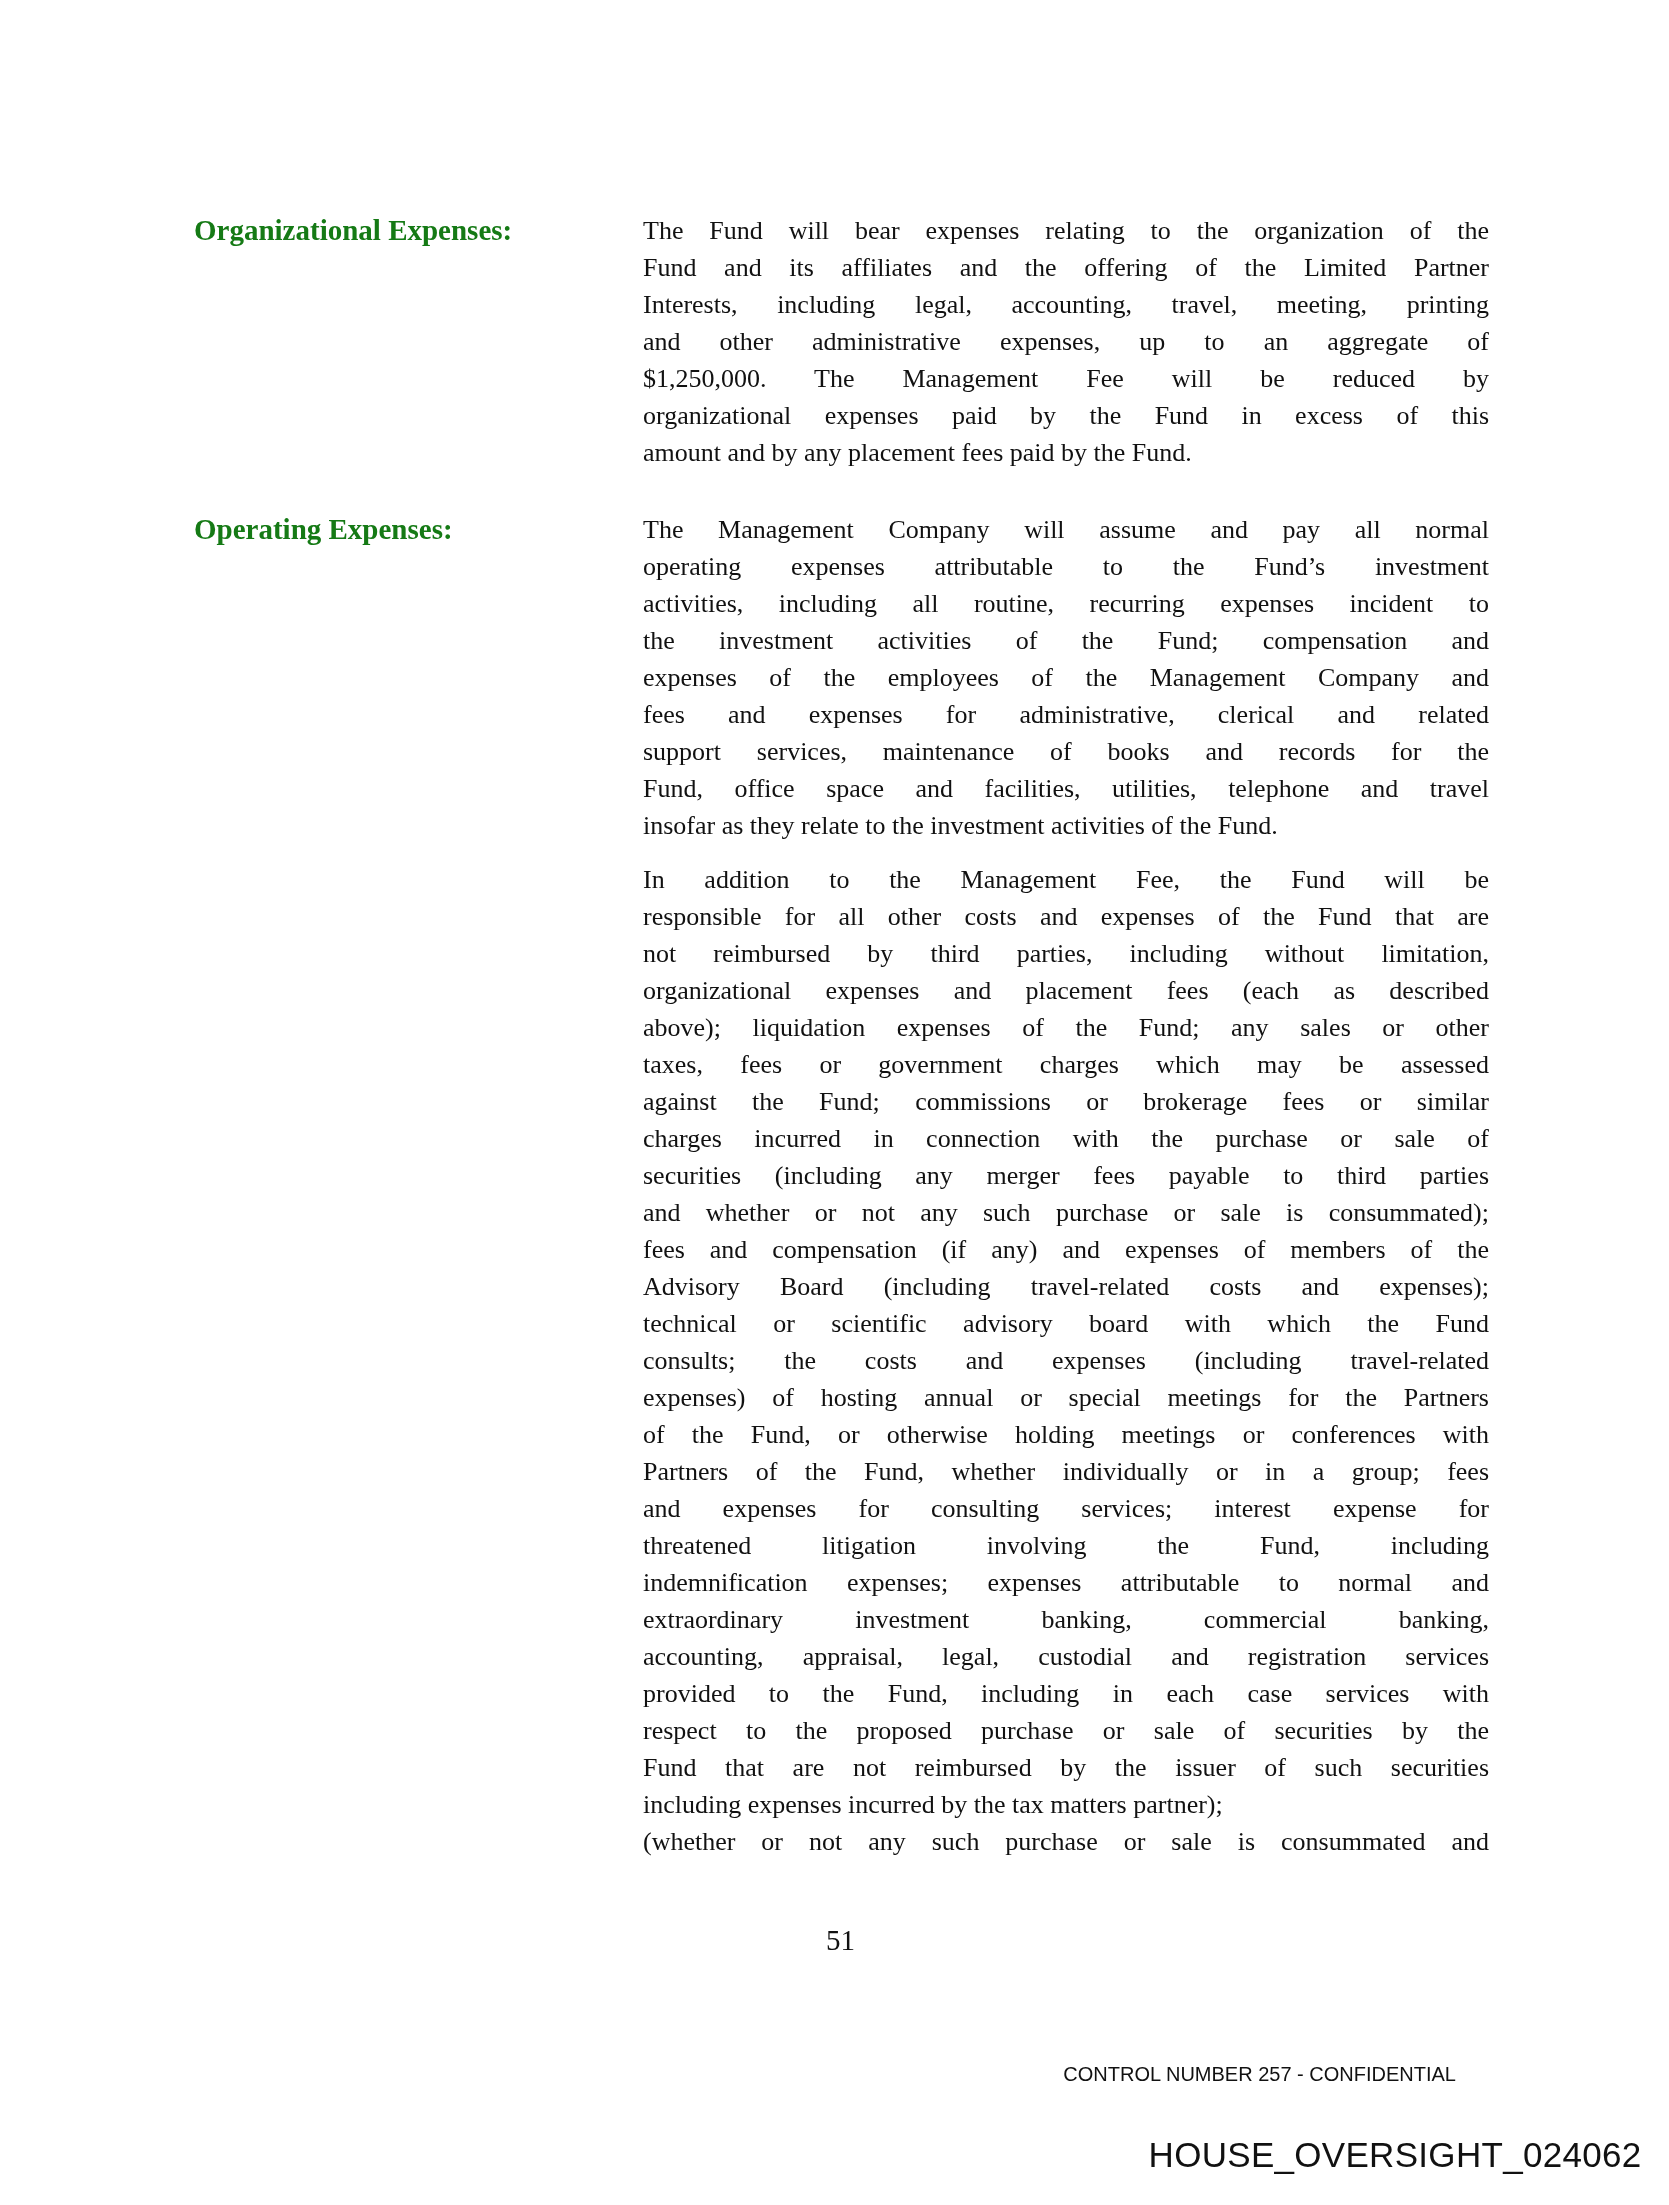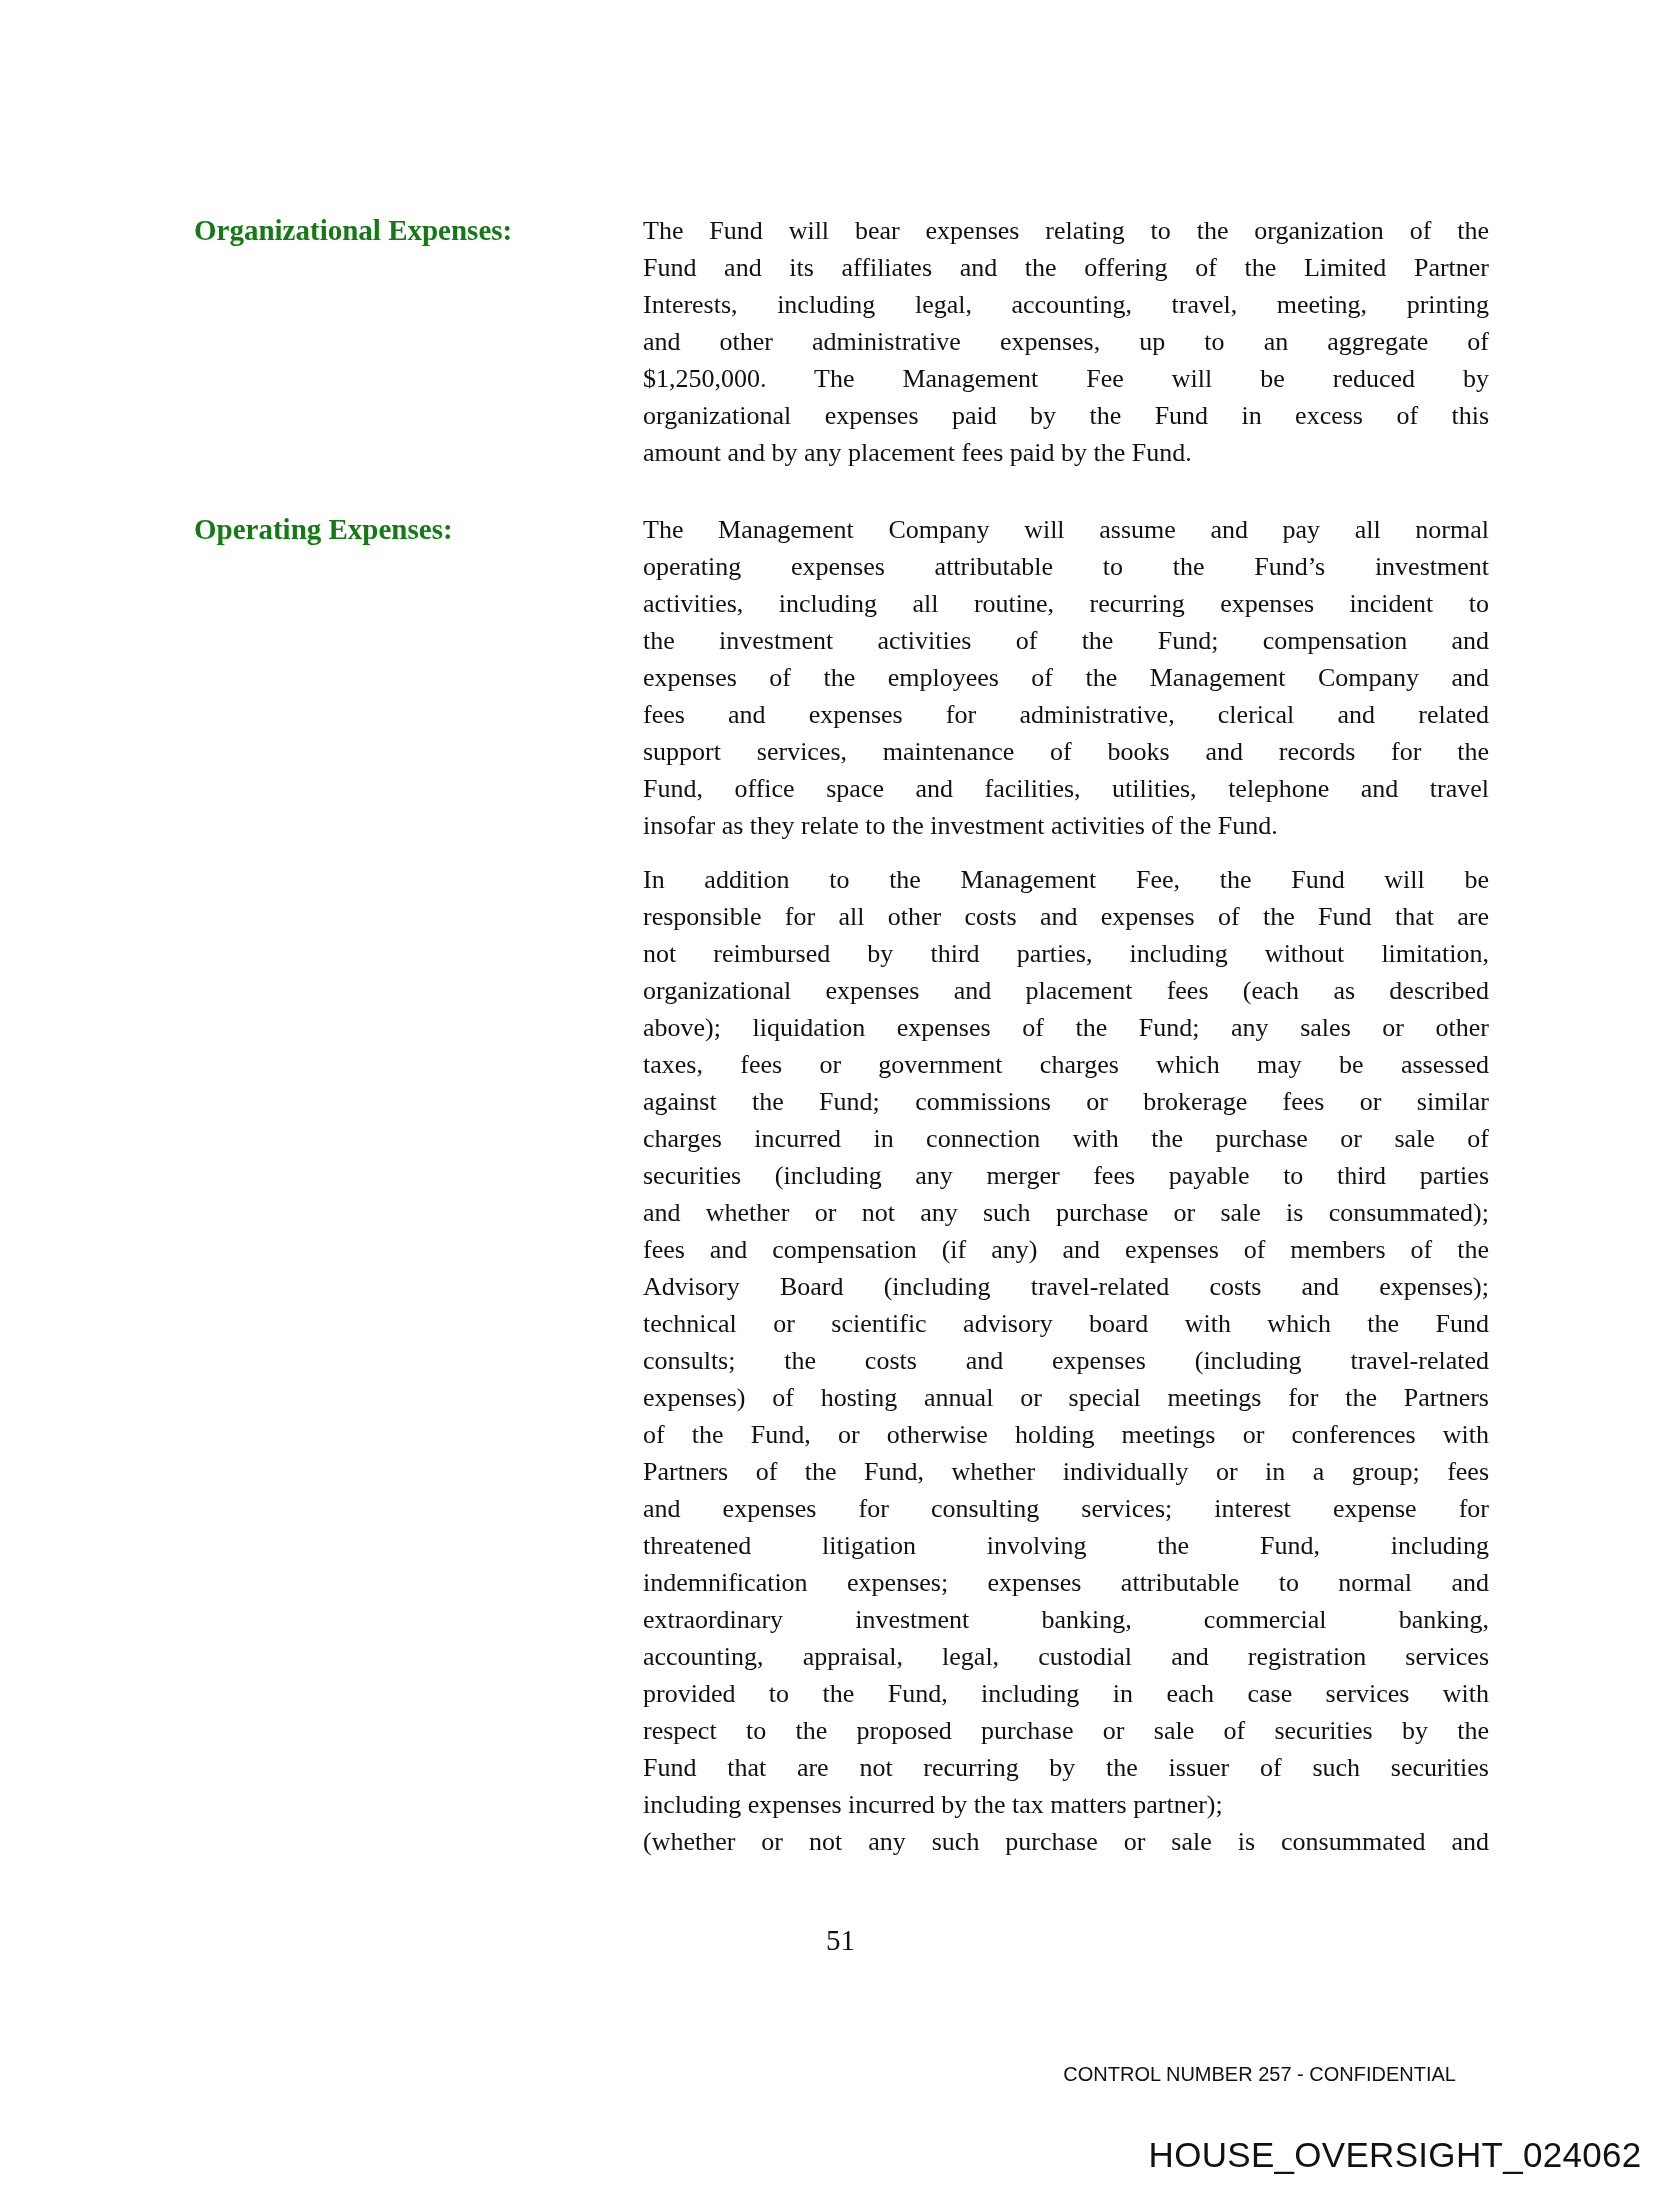--- a/index.html
+++ b/index.html
@@ -83,21 +83,21 @@
       <span class="line">expenses) of hosting annual or special meetings for the Partners</span>
       <span class="line">of the Fund, or otherwise holding meetings or conferences with</span>
       <span class="line">Partners of the Fund, whether individually or in a group; fees</span>
       <span class="line">and expenses for consulting services; interest expense for</span>
       <span class="line">threatened litigation involving the Fund, including</span>
       <span class="line">indemnification expenses; expenses attributable to normal and</span>
       <span class="line">extraordinary investment banking, commercial banking,</span>
       <span class="line">accounting, appraisal, legal, custodial and registration services</span>
       <span class="line">provided to the Fund, including in each case services with</span>
       <span class="line">respect to the proposed purchase or sale of securities by the</span>
-      <span class="line">Fund that are not recurring by the issuer of such securities</span>
+      <span class="line">Fund that are not reimbursed by the issuer of such securities</span>
       <span class="line last">including expenses incurred by the tax matters partner);</span>
       <span class="line">(whether or not any such purchase or sale is consummated and</span>
     </div>
 
   <div class="page-number">51</div>
   <div class="control-number">CONTROL NUMBER 257 - CONFIDENTIAL</div>
   <div class="bates">HOUSE_OVERSIGHT_024062</div>
 
 </div>
 

